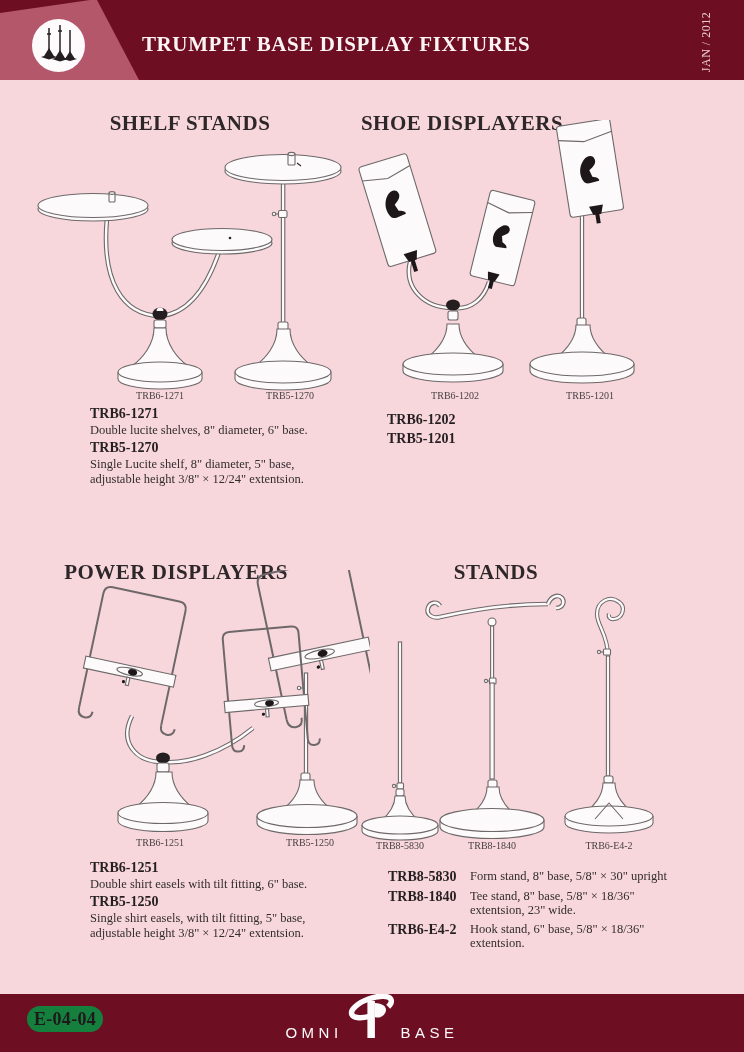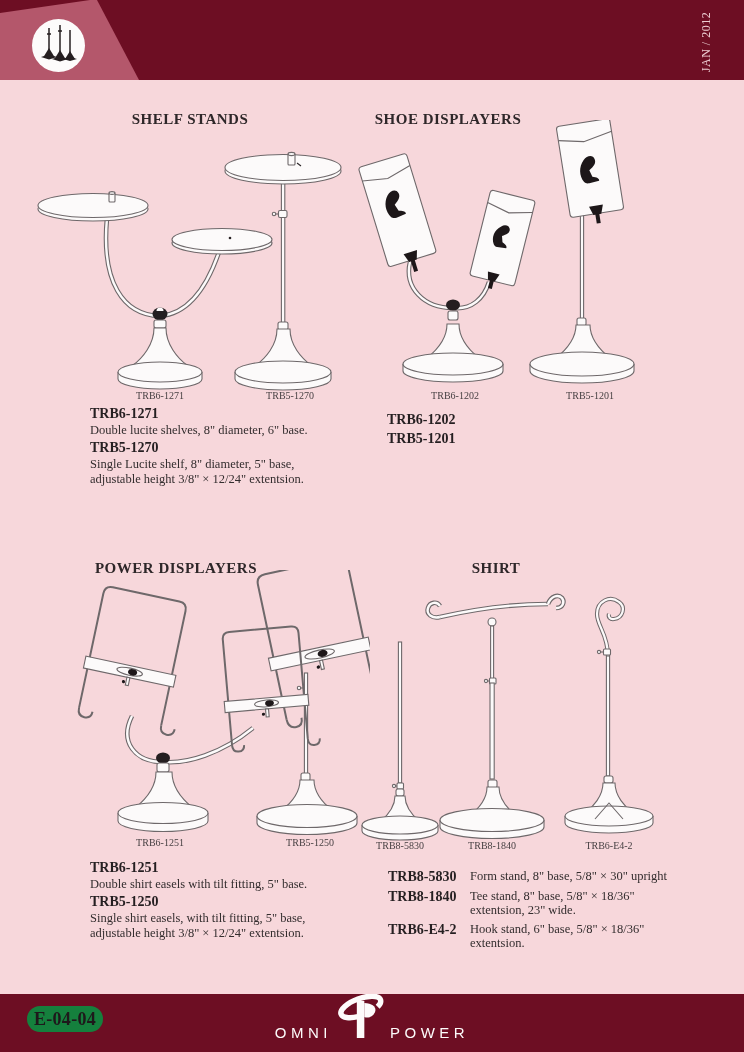--- a/index.html
+++ b/index.html
@@ -11,21 +11,21 @@
   .band{position:absolute;left:0;top:0;width:744px;height:80px;background:#b4576b;
         clip-path:polygon(0 13px,90px 0,97px 0,139px 80px,0 80px);}
   .logo-circle{position:absolute;left:32px;top:19px;width:53px;height:53px;background:#fdfbfb;border-radius:50%;}
   .logo-circle svg{position:absolute;left:0;top:0;}
   .title{position:absolute;left:142px;top:32px;margin:0;color:#fdf4f5;font-size:21px;font-weight:bold;
          letter-spacing:0.6px;font-family:"Liberation Serif", serif;white-space:nowrap;}
   .date{position:absolute;left:672px;top:34px;width:70px;height:16px;transform:rotate(-90deg);
         color:#ecccd1;font-size:12px;text-align:center;white-space:nowrap;letter-spacing:0.5px;}
 
   
-  .sec-title{position:absolute;transform:translateX(-50%);font-weight:bold;font-size:15px;
+  .sec-title{position:absolute;transform:translateX(-50%);font-weight:bold;font-size:21px;
              letter-spacing:0.5px;color:#2e2729;white-space:nowrap;}
 
   
   svg.illus{position:absolute;}
 
   
   .cap{position:absolute;transform:translateX(-50%);font-size:10px;color:#453f41;white-space:nowrap;}
 
   
   .prod-block{position:absolute;color:#332d2e;}
@@ -66,27 +66,28 @@
         <g fill="#261f21" stroke="none">
           <path d="M17,29 L11.5,38 L22.5,38 Z"></path>
           <path d="M28,31 L22.5,40 L33.5,40 Z"></path>
           <path d="M38,32 L33,40 L43,40 Z"></path>
           <path d="M9,38 L17,35.5 L25,38 L17,40.5 Z"></path>
           <path d="M20,40 L28,37.5 L36,40 L28,42.5 Z"></path>
           <path d="M31,40 L38,38 L45,40 L38,42 Z"></path>
         </g>
       </svg>
     </div>
+    <h1 class="title">TRUMPET BASE DISPLAY FIXTURES</h1>
     <div class="date">JAN / 2012</div>
   </header>
 
   <div class="sec-title" style="left:190px;top:111px">SHELF STANDS</div>
-  <div class="sec-title" style="left:448px;top:111px">SHOE DISPLAYERS</div>
+  <div class="sec-title" style="left:462px;top:111px">SHOE DISPLAYERS</div>
   <div class="sec-title" style="left:176px;top:560px">POWER DISPLAYERS</div>
-  <div class="sec-title" style="left:496px;top:560px">SHIRT</div>
+  <div class="sec-title" style="left:496px;top:560px">STANDS</div>
 
   <svg class="illus" style="left:25px;top:132px" width="340" height="275" viewBox="0 0 340 275">
     <g stroke="#6e686a" stroke-width="1.1" fill="#fcfafa">
 
       <g>
         <rect x="256.4" y="44" width="3.4" height="148"></rect>
         <line x1="250" y1="82" x2="254" y2="82"></line>
         <circle cx="249" cy="82" r="1.7"></circle>
         <rect x="253.5" y="78.5" width="8.5" height="7" rx="1.5"></rect>
         <rect x="253" y="190" width="10" height="8" rx="2"></rect>
@@ -292,21 +293,21 @@
 adjustable height 3/8" × 12/24" extentsion.</div>
   </div>
 
   <div class="prod-block" style="left:387px;top:409px;width:320px">
     <div class="p-code">TRB6-1202</div>
     <div class="p-code">TRB5-1201</div>
   </div>
 
   <div class="prod-block" style="left:90px;top:857px;width:310px">
     <div class="p-code">TRB6-1251</div>
-    <div class="p-desc">Double shirt easels with tilt fitting, 5" base.</div>
+    <div class="p-desc">Double shirt easels with tilt fitting, 6" base.</div>
     <div class="p-code">TRB5-1250</div>
     <div class="p-desc">Single shirt easels, with tilt fitting, 5" base,
 adjustable height 3/8" × 12/24" extentsion.</div>
   </div>
 
   <div class="stands-list" style="left:388px;top:869px">
     <div class="s-row">
       <div class="s-code">TRB8-5830</div>
       <div class="s-desc">Form stand, 8" base, 5/8" × 30" upright</div>
     </div>
@@ -326,17 +327,17 @@
     <div class="page-code-badge">
       <span>E-04-04</span>
     </div>
     <div class="brand">
       <span class="brand-txt">OMNI</span>
       <svg class="brand-mark" width="46" height="50" viewBox="0 0 46 50">
         <ellipse cx="23" cy="13" rx="21" ry="8.5" fill="none" stroke="#fdfbfb" stroke-width="5.5" transform="rotate(-20 23 13)" stroke-dasharray="78 22" stroke-dashoffset="-30"></ellipse>
         <rect x="19" y="7" width="7.5" height="37" fill="#fdfbfb"></rect>
         <path d="M26.5,9 C36,9.5 39,14 37,18.5 C35,23 30,24.5 26.5,23 Z" fill="#fdfbfb"></path>
       </svg>
-      <span class="brand-txt">POWER</span>
+      <span class="brand-txt">BASE</span>
     </div>
   </footer>
 
 </div>
 
 </body></html>

